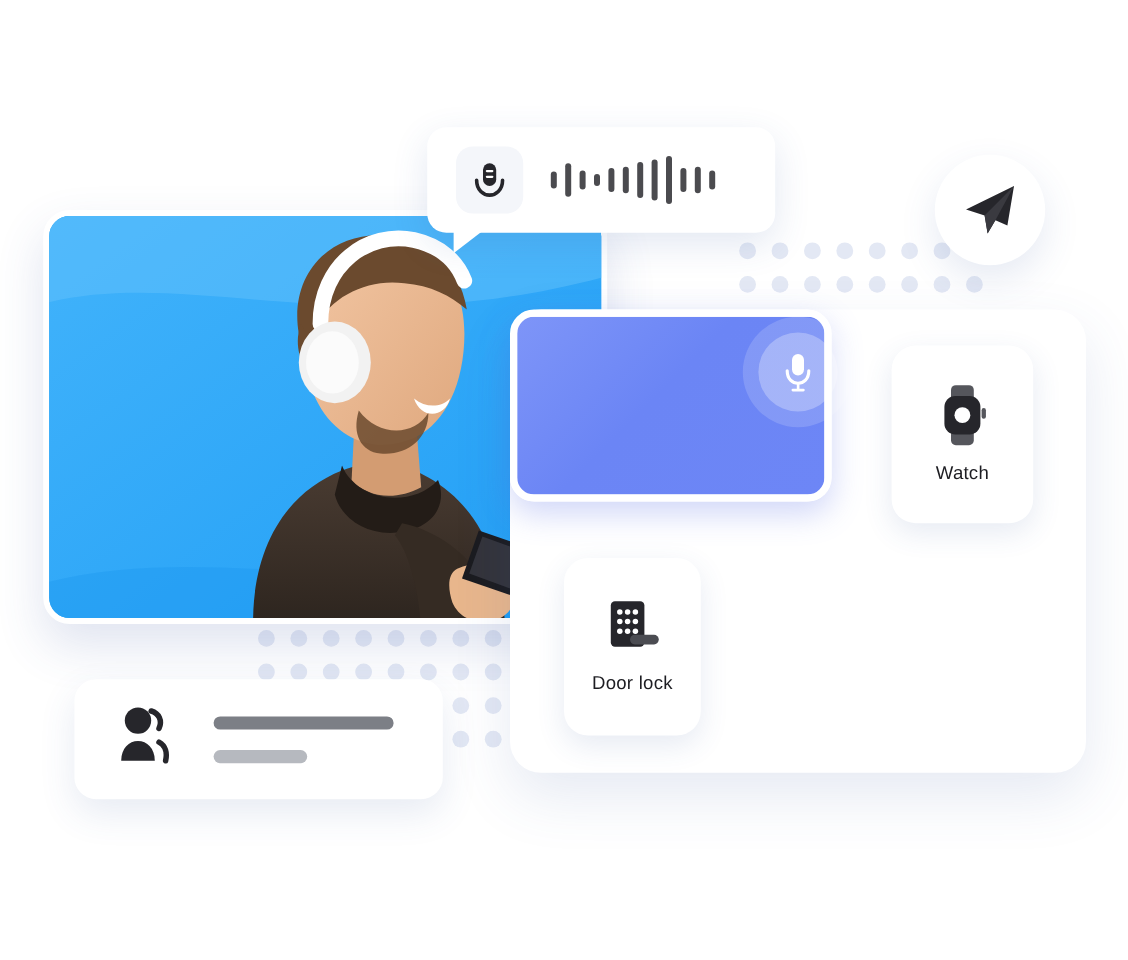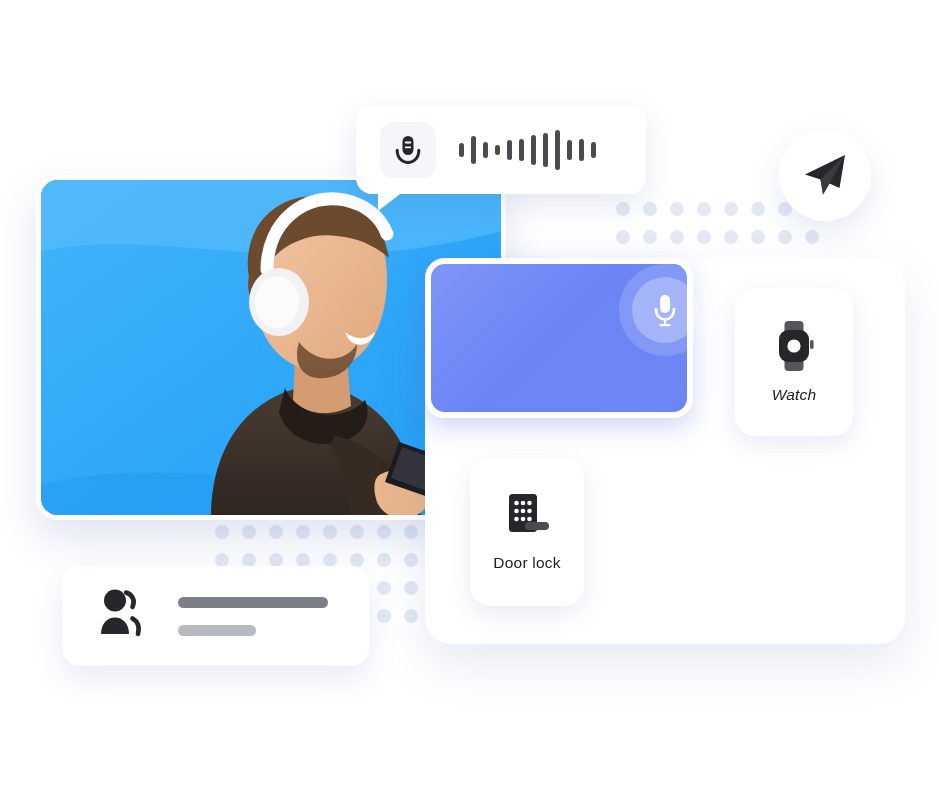--- a/index.html
+++ b/index.html
@@ -87,22 +87,22 @@
     position:absolute;left:50%;top:52px;transform:translate(-50%,-50%);
     width:92px;height:92px;border-radius:50%;
     background:rgba(255,255,255,.16);
   }
   #assistant-mic-circle{
     position:absolute;left:50%;top:52px;transform:translate(-50%,-50%);
     width:66px;height:66px;border-radius:50%;
     background:rgba(255,255,255,.28);
     display:flex;align-items:center;justify-content:center;
   }
-  #tile-watch{left:310px;top:30px;width:118px;height:148px;font-style:italic;}
-  #tile-doorlock{left:45px;top:200px;width:114px;height:148px;}
+  #tile-watch{left:318px;top:30px;width:118px;height:148px;}
+  #tile-doorlock{left:45px;top:207px;width:114px;height:148px;}
   #tile-speaker{left:185px;top:198px;width:114px;height:148px;}
   #tile-vr{left:320px;top:198px;width:116px;height:148px;}
 
   
   #contact-card{
     position:absolute;left:62px;top:566px;width:307px;height:100px;
     background:#ffffff;border-radius:18px;
     box-shadow:0 12px 30px rgba(60,90,160,.12);
     display:flex;align-items:center;
   }

